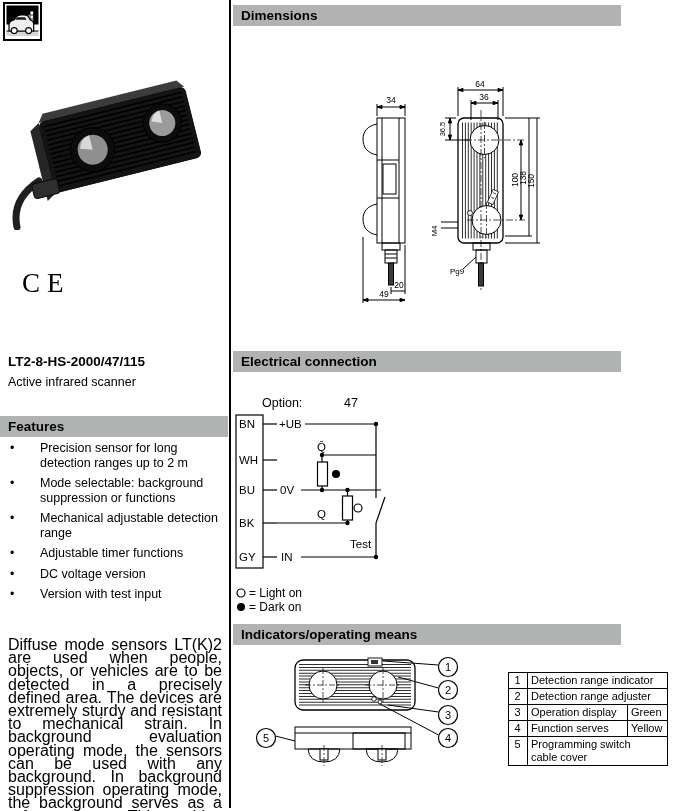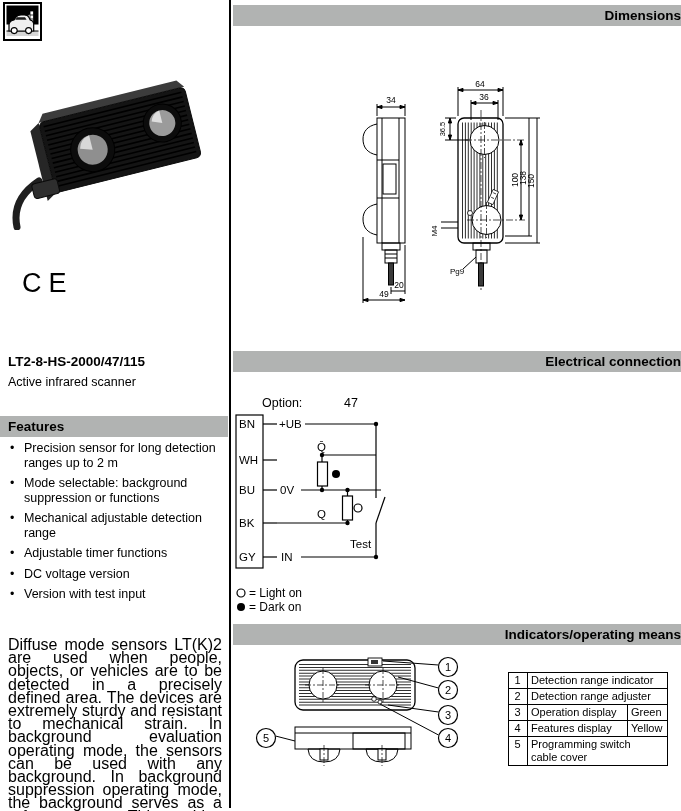--- a/index.html
+++ b/index.html
@@ -3,30 +3,30 @@
 <meta charset="utf-8">
 <style>
   html,body{margin:0;padding:0;background:#fff;}
   .page{position:relative;width:681px;height:811px;background:#fff;overflow:hidden;
         font-family:"Liberation Sans",sans-serif;color:#000;}
   .divider{position:absolute;left:229px;top:0;width:1.5px;height:808px;background:#000;}
   .abs{position:absolute;}
   .bar{position:absolute;height:21px;background:#b1b3b2;font-weight:bold;font-size:13.5px;
        line-height:21px;padding-left:8px;box-sizing:border-box;}
   .bar-left{left:0;width:228px;}
-  .bar-right{left:233px;width:448px;text-align:right;}
+  .bar-right{left:233px;width:388px;}
   .model-number{left:8px;top:354px;font-size:13.5px;font-weight:bold;}
   .model-desc{left:8px;top:375px;font-size:12.5px;}
   .model-note{left:8px;top:415px;font-size:11px;font-style:italic;}
   .features-list{left:8px;top:441px;width:216px;}
   .feat-item{position:relative;margin-bottom:6px;font-size:12.5px;line-height:14.5px;}
   .feat-item .marker{position:absolute;left:2px;top:0;}
-  .feat-item .txt{display:block;margin-left:16px;}
+  .feat-item .txt{display:block;margin-left:32px;}
   .prod-text{left:8px;top:638px;width:214px;font-size:16px;line-height:13.2px;text-align:justify;}
-  .ce{left:22px;top:268px;font-size:27px;letter-spacing:7px;font-family:Liberation Sans, sans-serif;}
+  .ce{left:22px;top:268px;font-size:27px;letter-spacing:7px;font-family:Liberation Serif, serif;}
   .opt-label{left:262px;top:396px;font-size:12.5px;}
   .opt-value{left:344px;top:396px;font-size:12.5px;}
   .ind-table{position:absolute;left:508px;top:672px;border-collapse:collapse;font-size:11px;
              line-height:13px;border:1.5px solid #000;}
   .ind-table td{border:1px solid #000;padding:1px 4px 1px 3px;vertical-align:top;}
   .ind-table td.n{width:11px;text-align:center;}
   .ind-table td.l{width:92px;margin-left:36px;}
   .ind-table td.v{width:32px;}
   .pre{white-space:pre-line;}
   svg text{font-family:"Liberation Sans",sans-serif;}
@@ -322,21 +322,21 @@
       <td class="n">2</td>
       <td class="l" colspan="2">Detection range adjuster</td>
         </tr>
     <tr>
       <td class="n">3</td>
       <td class="l">Operation display</td>
       <td class="v">Green</td>
         </tr>
     <tr>
       <td class="n">4</td>
-      <td class="l">Features display</td>
+      <td class="l">Function serves</td>
       <td class="v">Yellow</td>
         </tr>
     <tr>
       <td class="n">5</td>
       <td class="l pre" colspan="2">Programming switch
 cable cover</td>
         </tr>
   </tbody>
     </table>
 </div>

